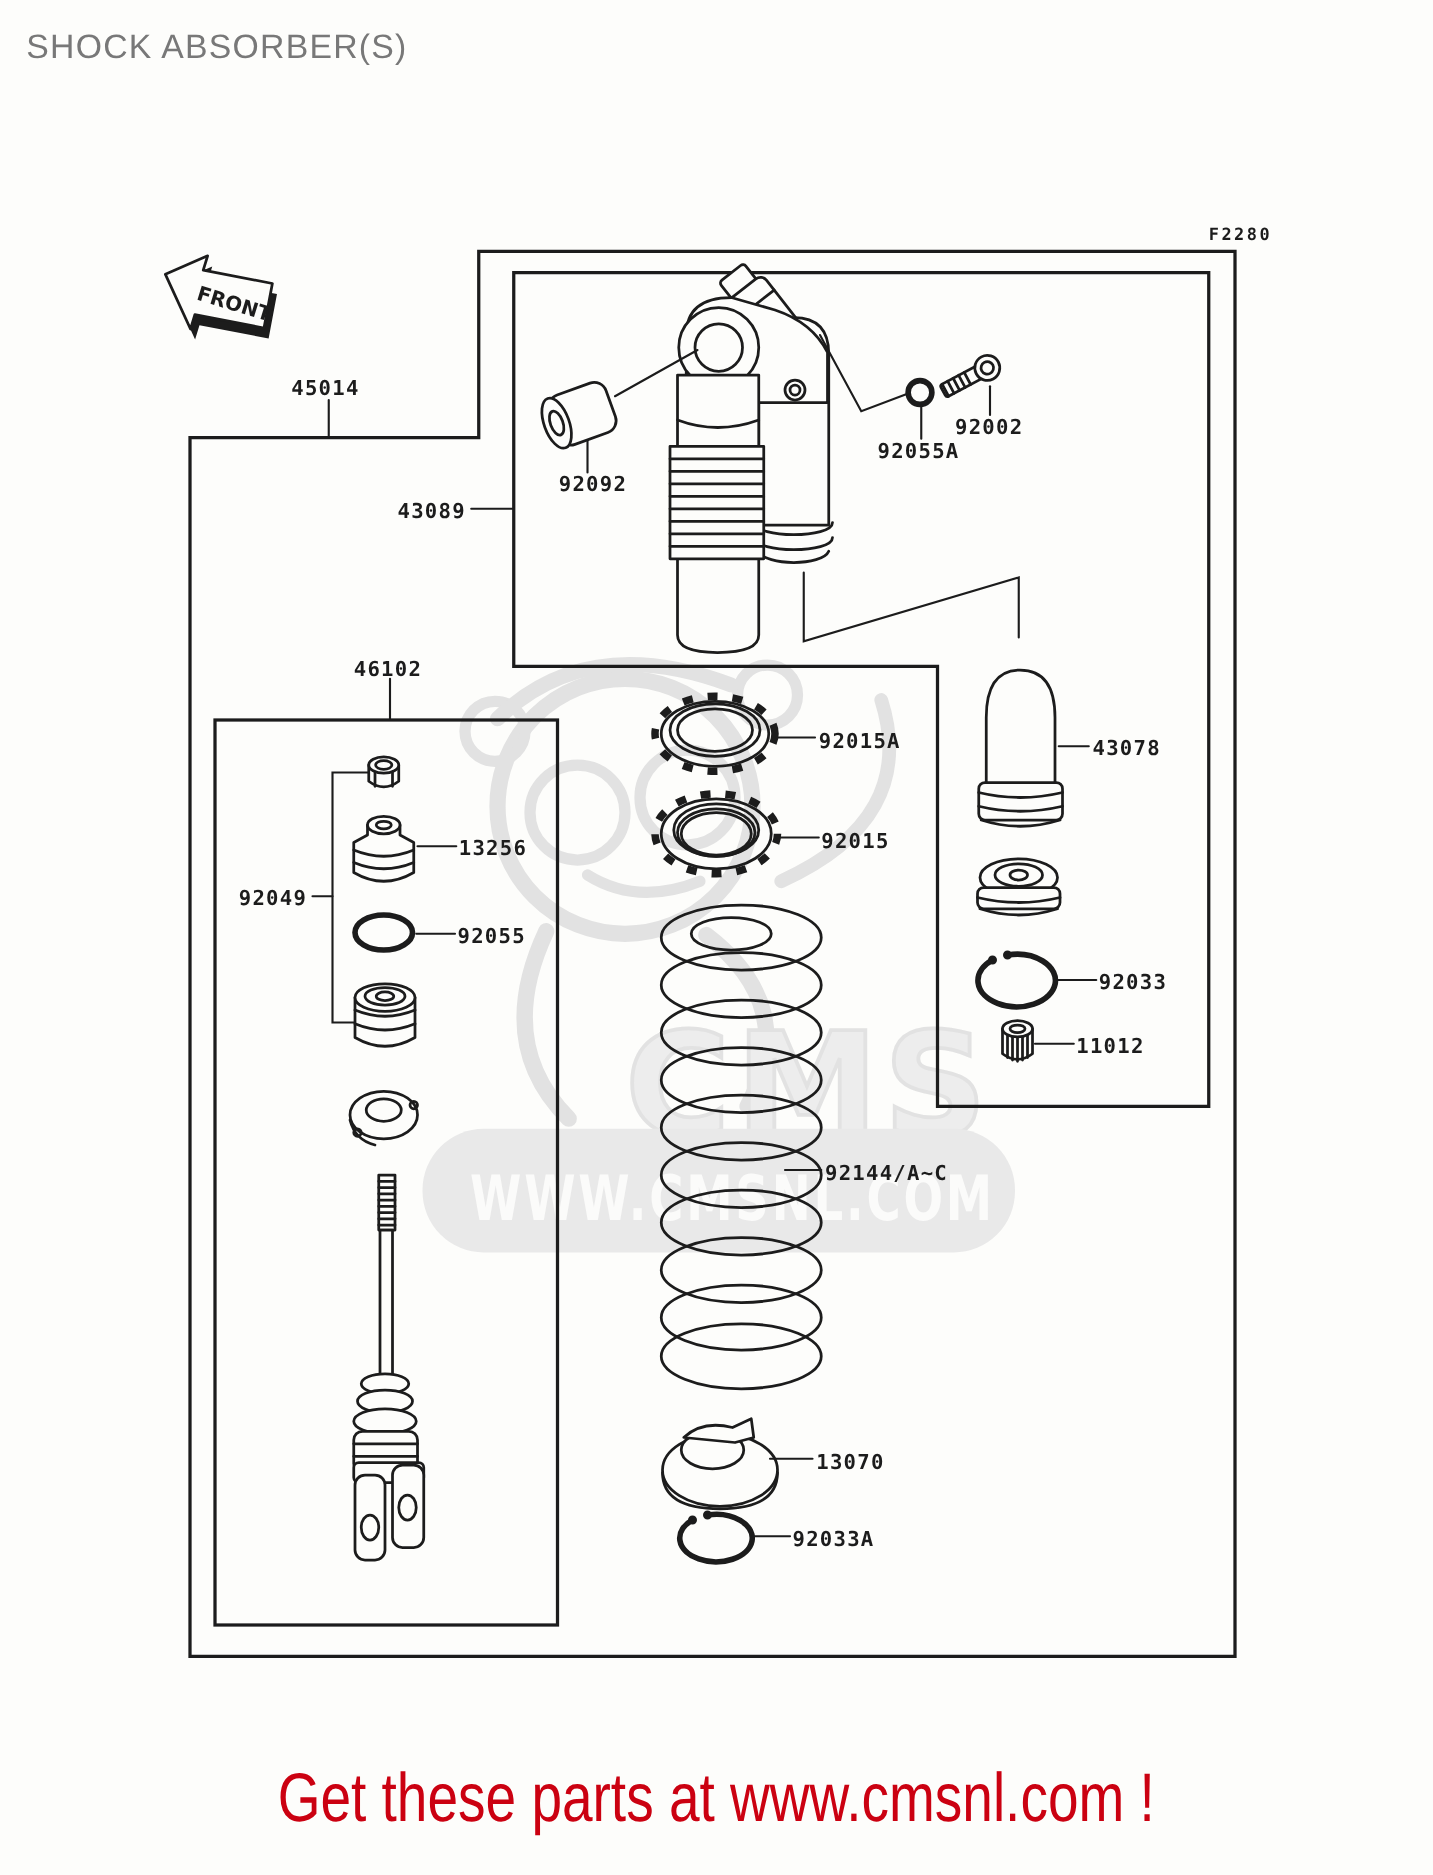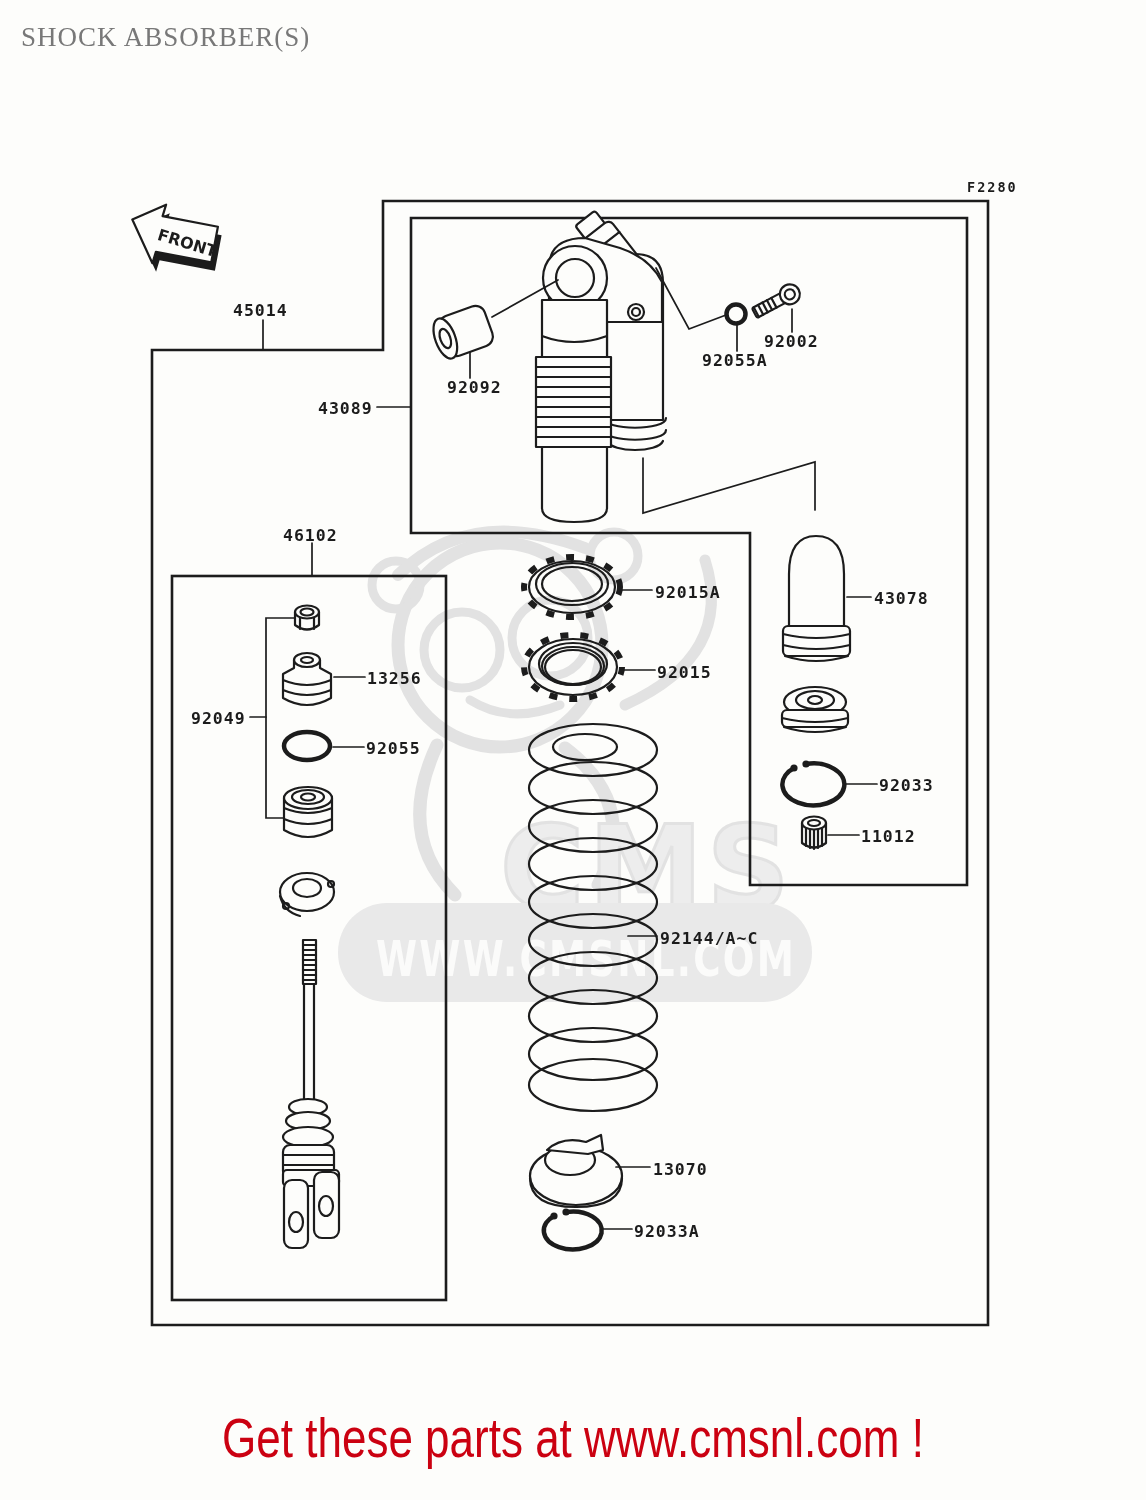--- a/index.html
+++ b/index.html
@@ -2,21 +2,21 @@
 <html style="--c-line: #1c1c1c; --c-title: #787878; --c-footer: #cb0111; --c-wm: #e2e2e2; --c-wmfill: #ededed; --c-band: #e9e9e9; --c-wmtext: #fbfbfa; --c-bg: #fdfdfb;"><head>
 <meta charset="utf-8">
 <style>
   :root{
     --c-line:#1c1c1c; --c-title:#787878; --c-footer:#cb0111;
     --c-wm:#e2e2e2; --c-wmfill:#ededed; --c-band:#e9e9e9; --c-wmtext:#fbfbfa; --c-bg:#fdfdfb;
   }
   html,body{margin:0;padding:0;}
   body{width:1146px;height:1500px;background:var(--c-bg);position:relative;overflow:hidden;
        font-family:"Liberation Sans",sans-serif;}
-  .page-title{position:absolute;left:21px;top:22px;font-family:Liberation Serif, serif;
+  .page-title{position:absolute;left:21px;top:22px;font-family:Liberation Sans, sans-serif;
        font-size:27px;letter-spacing:1px;color:var(--c-title);}
   .footer{position:absolute;left:0;top:1406px;width:1146px;text-align:center;
        font-family:"Liberation Sans",sans-serif;font-size:55px;color:var(--c-footer);
        transform:scaleX(0.8);transform-origin:center;white-space:nowrap;}
   svg{position:absolute;left:0;top:0;}
   .ln{stroke:var(--c-line);stroke-width:2.2;fill:none;stroke-linejoin:round;stroke-linecap:round;}
   .lnw{stroke:var(--c-line);stroke-width:2.2;fill:var(--c-bg);stroke-linejoin:round;stroke-linecap:round;}
   .box{stroke:var(--c-line);stroke-width:2.6;fill:none;stroke-linejoin:miter;}
   .ldr{stroke:var(--c-line);stroke-width:1.7;fill:none;stroke-linecap:round;}
   .thick{stroke:var(--c-line);stroke-width:4.5;fill:none;stroke-linecap:round;}

